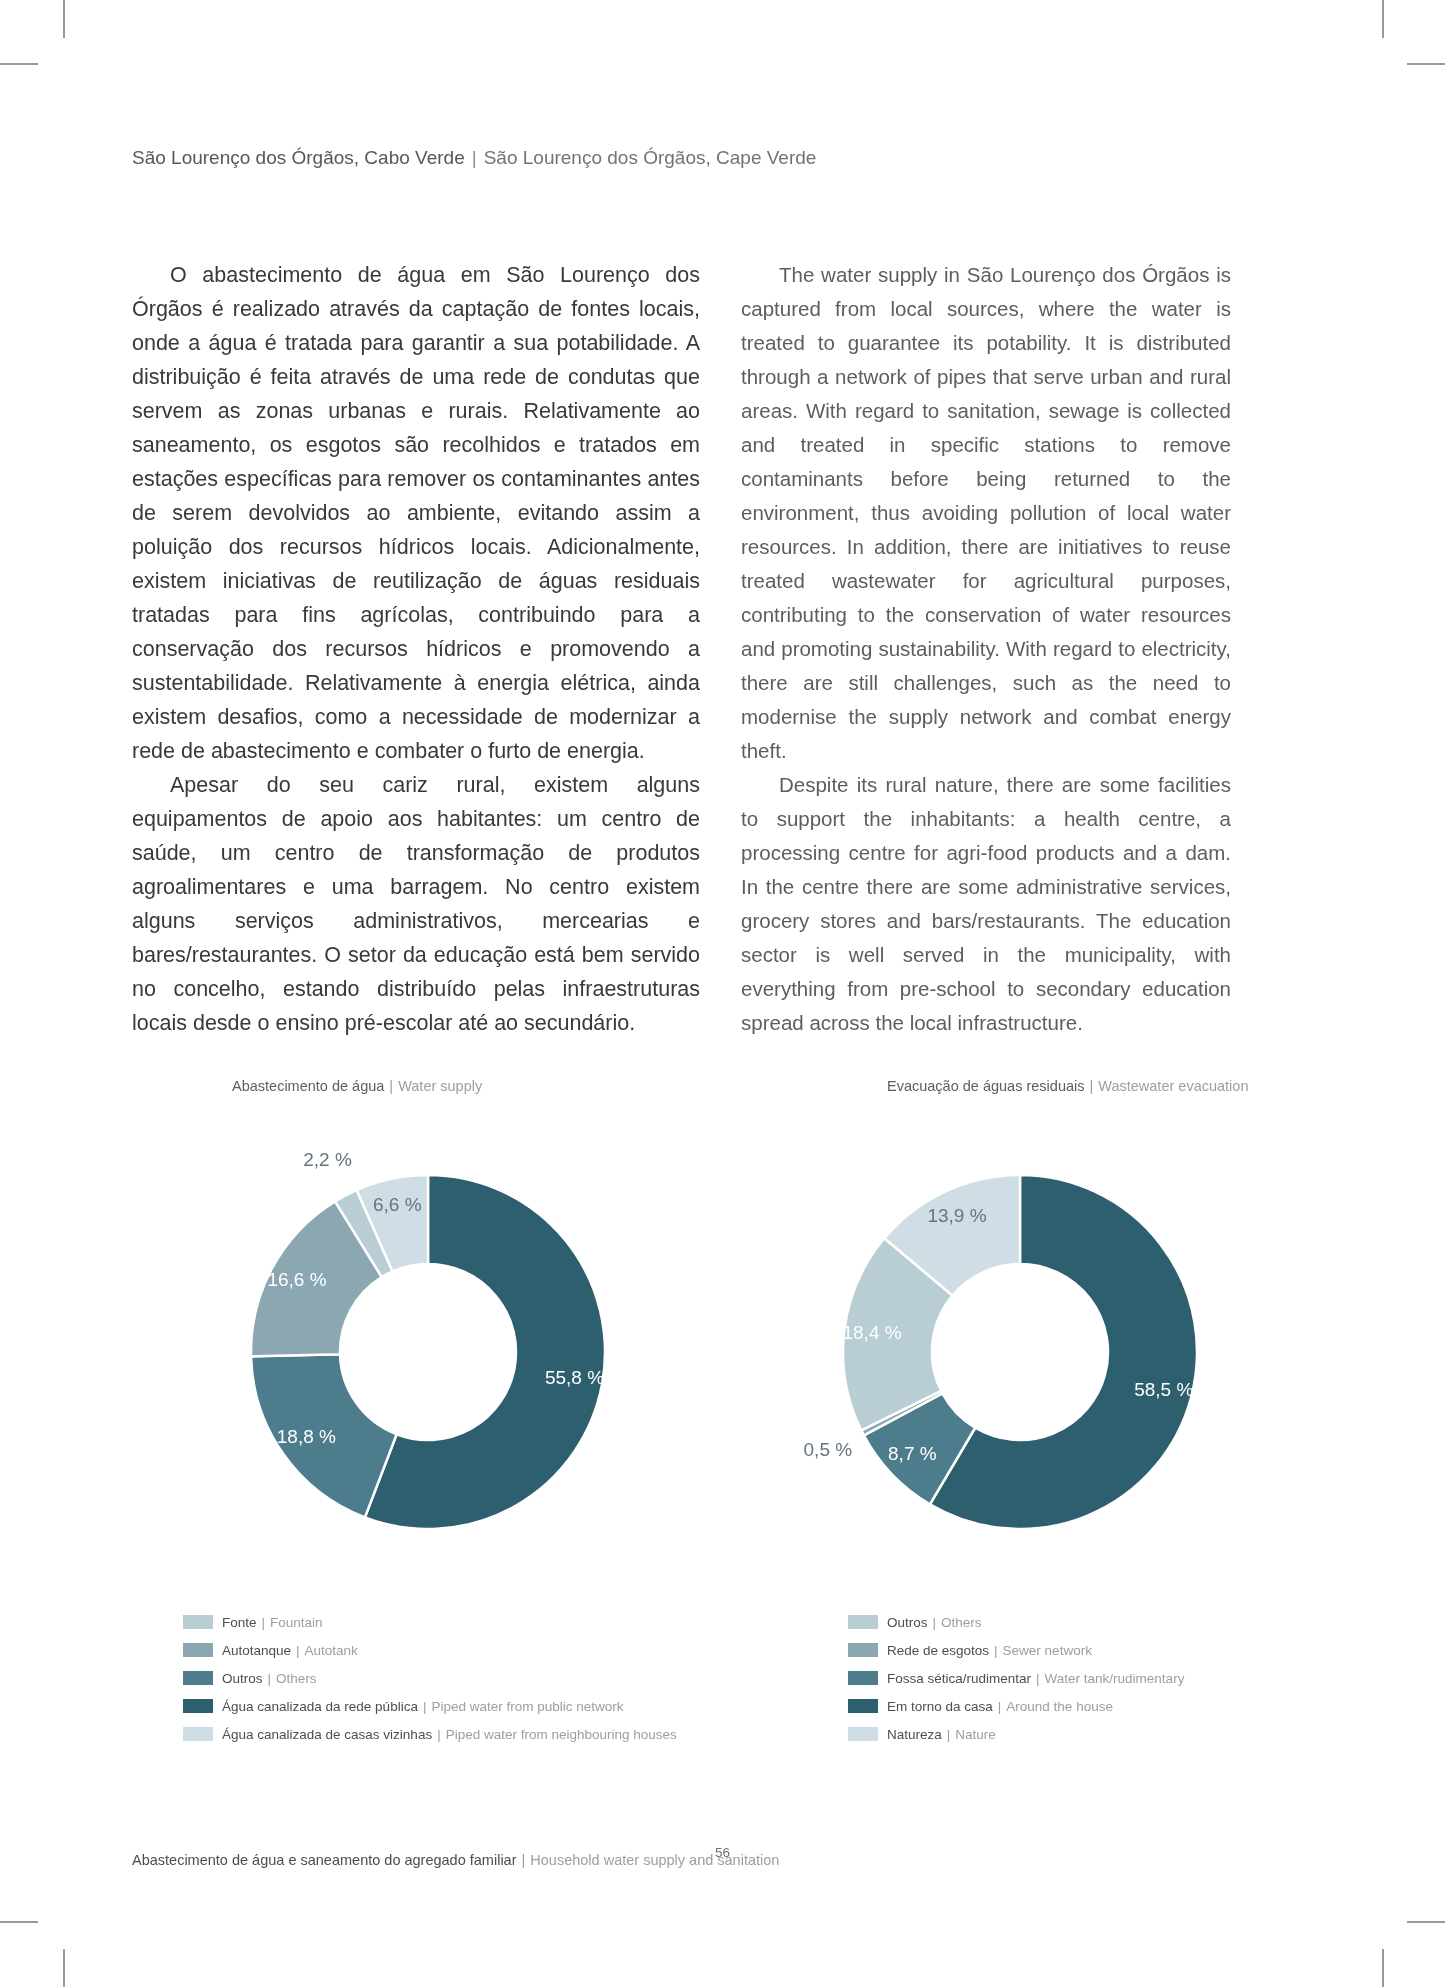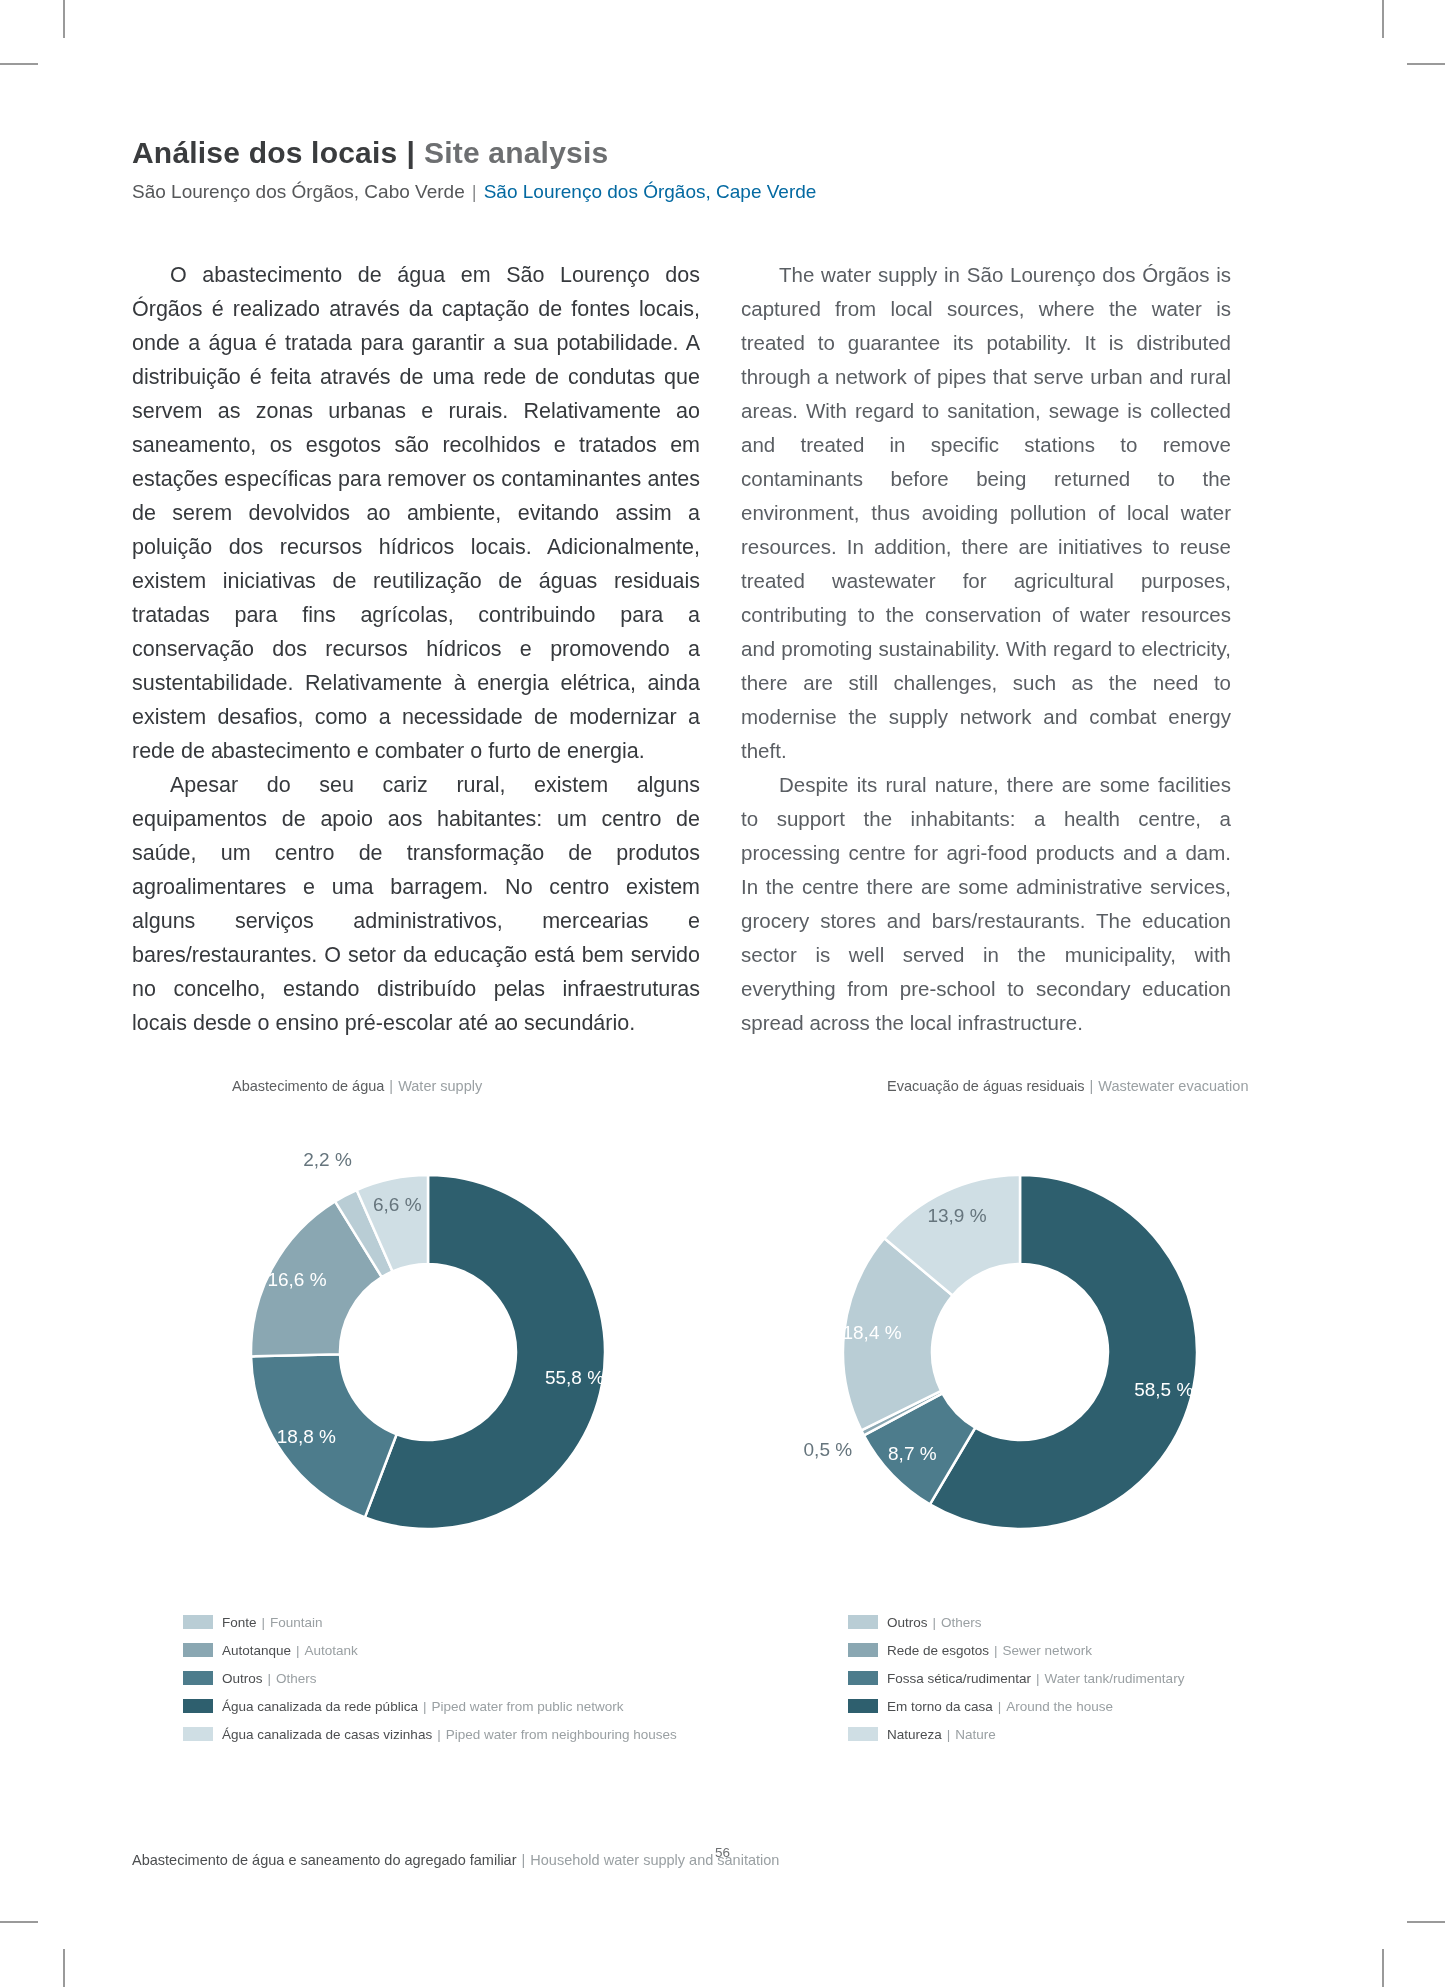--- a/index.html
+++ b/index.html
@@ -12,21 +12,21 @@
   .crop{position:absolute;background:#9a9a9a;}
   .crop.v{width:2px;height:38px;}
   .crop.h{width:38px;height:2px;}
 
   
   .header{position:absolute;left:132px;top:136px;}
   .title{font-size:30px;font-weight:bold;color:#3a3c3e;letter-spacing:.2px;}
   .title .en{color:#6d6f71;}
   .title .sep{color:#3a3c3e;margin:0 9px;}
   .subtitle{font-size:19px;color:#555759;margin-top:11px;}
-  .subtitle .en{color:#0369a1;margin-top:16px;}
+  .subtitle .en{color:#737373;margin-top:16px;}
   .subtitle .sep{color:#8d8f91;margin:0 7px;}
 
   
   .col{position:absolute;top:258px;text-align:justify;}
   .col p{margin:0;text-indent:38px;}
   .col-pt{left:132px;width:568px;font-size:21.5px;line-height:34px;color:#36393d;}
   .col-en{left:741px;width:490px;font-size:20.5px;line-height:34px;color:#5a5e63;}
 
   
   .chart-title{position:absolute;top:1078px;font-size:14.5px;color:#5c5e60;white-space:nowrap;}
@@ -63,23 +63,20 @@
 <div class="crop v" style="left:63px;top:0;"></div>
 <div class="crop h" style="left:0;top:63px;"></div>
 <div class="crop v" style="left:1382px;top:0;"></div>
 <div class="crop h" style="left:1407px;top:63px;"></div>
 <div class="crop v" style="left:63px;top:1949px;"></div>
 <div class="crop h" style="left:0;top:1921px;"></div>
 <div class="crop v" style="left:1382px;top:1949px;"></div>
 <div class="crop h" style="left:1407px;top:1921px;"></div>
 
 <div class="header">
-  <div class="title">
-    <span>Análise dos locais</span><span class="sep">|</span><span class="en">Site analysis</span>
-  </div>
   <div class="subtitle">
     <span>São Lourenço dos Órgãos, Cabo Verde</span><span class="sep">|</span><span class="en">São Lourenço dos Órgãos, Cape Verde</span>
   </div>
 </div>
 
 <div class="col col-pt">
   <p>O abastecimento de água em São Lourenço dos Órgãos é realizado através da captação de fontes locais, onde a água é tratada para garantir a sua potabilidade. A distribuição é feita através de uma rede de condutas que servem as zonas urbanas e rurais. Relativamente ao saneamento, os esgotos são recolhidos e tratados em estações específicas para remover os contaminantes antes de serem devolvidos ao ambiente, evitando assim a poluição dos recursos hídricos locais. Adicionalmente, existem iniciativas de reutilização de águas residuais tratadas para fins agrícolas, contribuindo para a conservação dos recursos hídricos e promovendo a sustentabilidade. Relativamente à energia elétrica, ainda existem desafios, como a necessidade de modernizar a rede de abastecimento e combater o furto de energia.</p>
   <p>Apesar do seu cariz rural, existem alguns equipamentos de apoio aos habitantes: um centro de saúde, um centro de transformação de produtos agroalimentares e uma barragem. No centro existem alguns serviços administrativos, mercearias e bares/restaurantes. O setor da educação está bem servido no concelho, estando distribuído pelas infraestruturas locais desde o ensino pré-escolar até ao secundário.</p>
 </div>
 <div class="col col-en">

